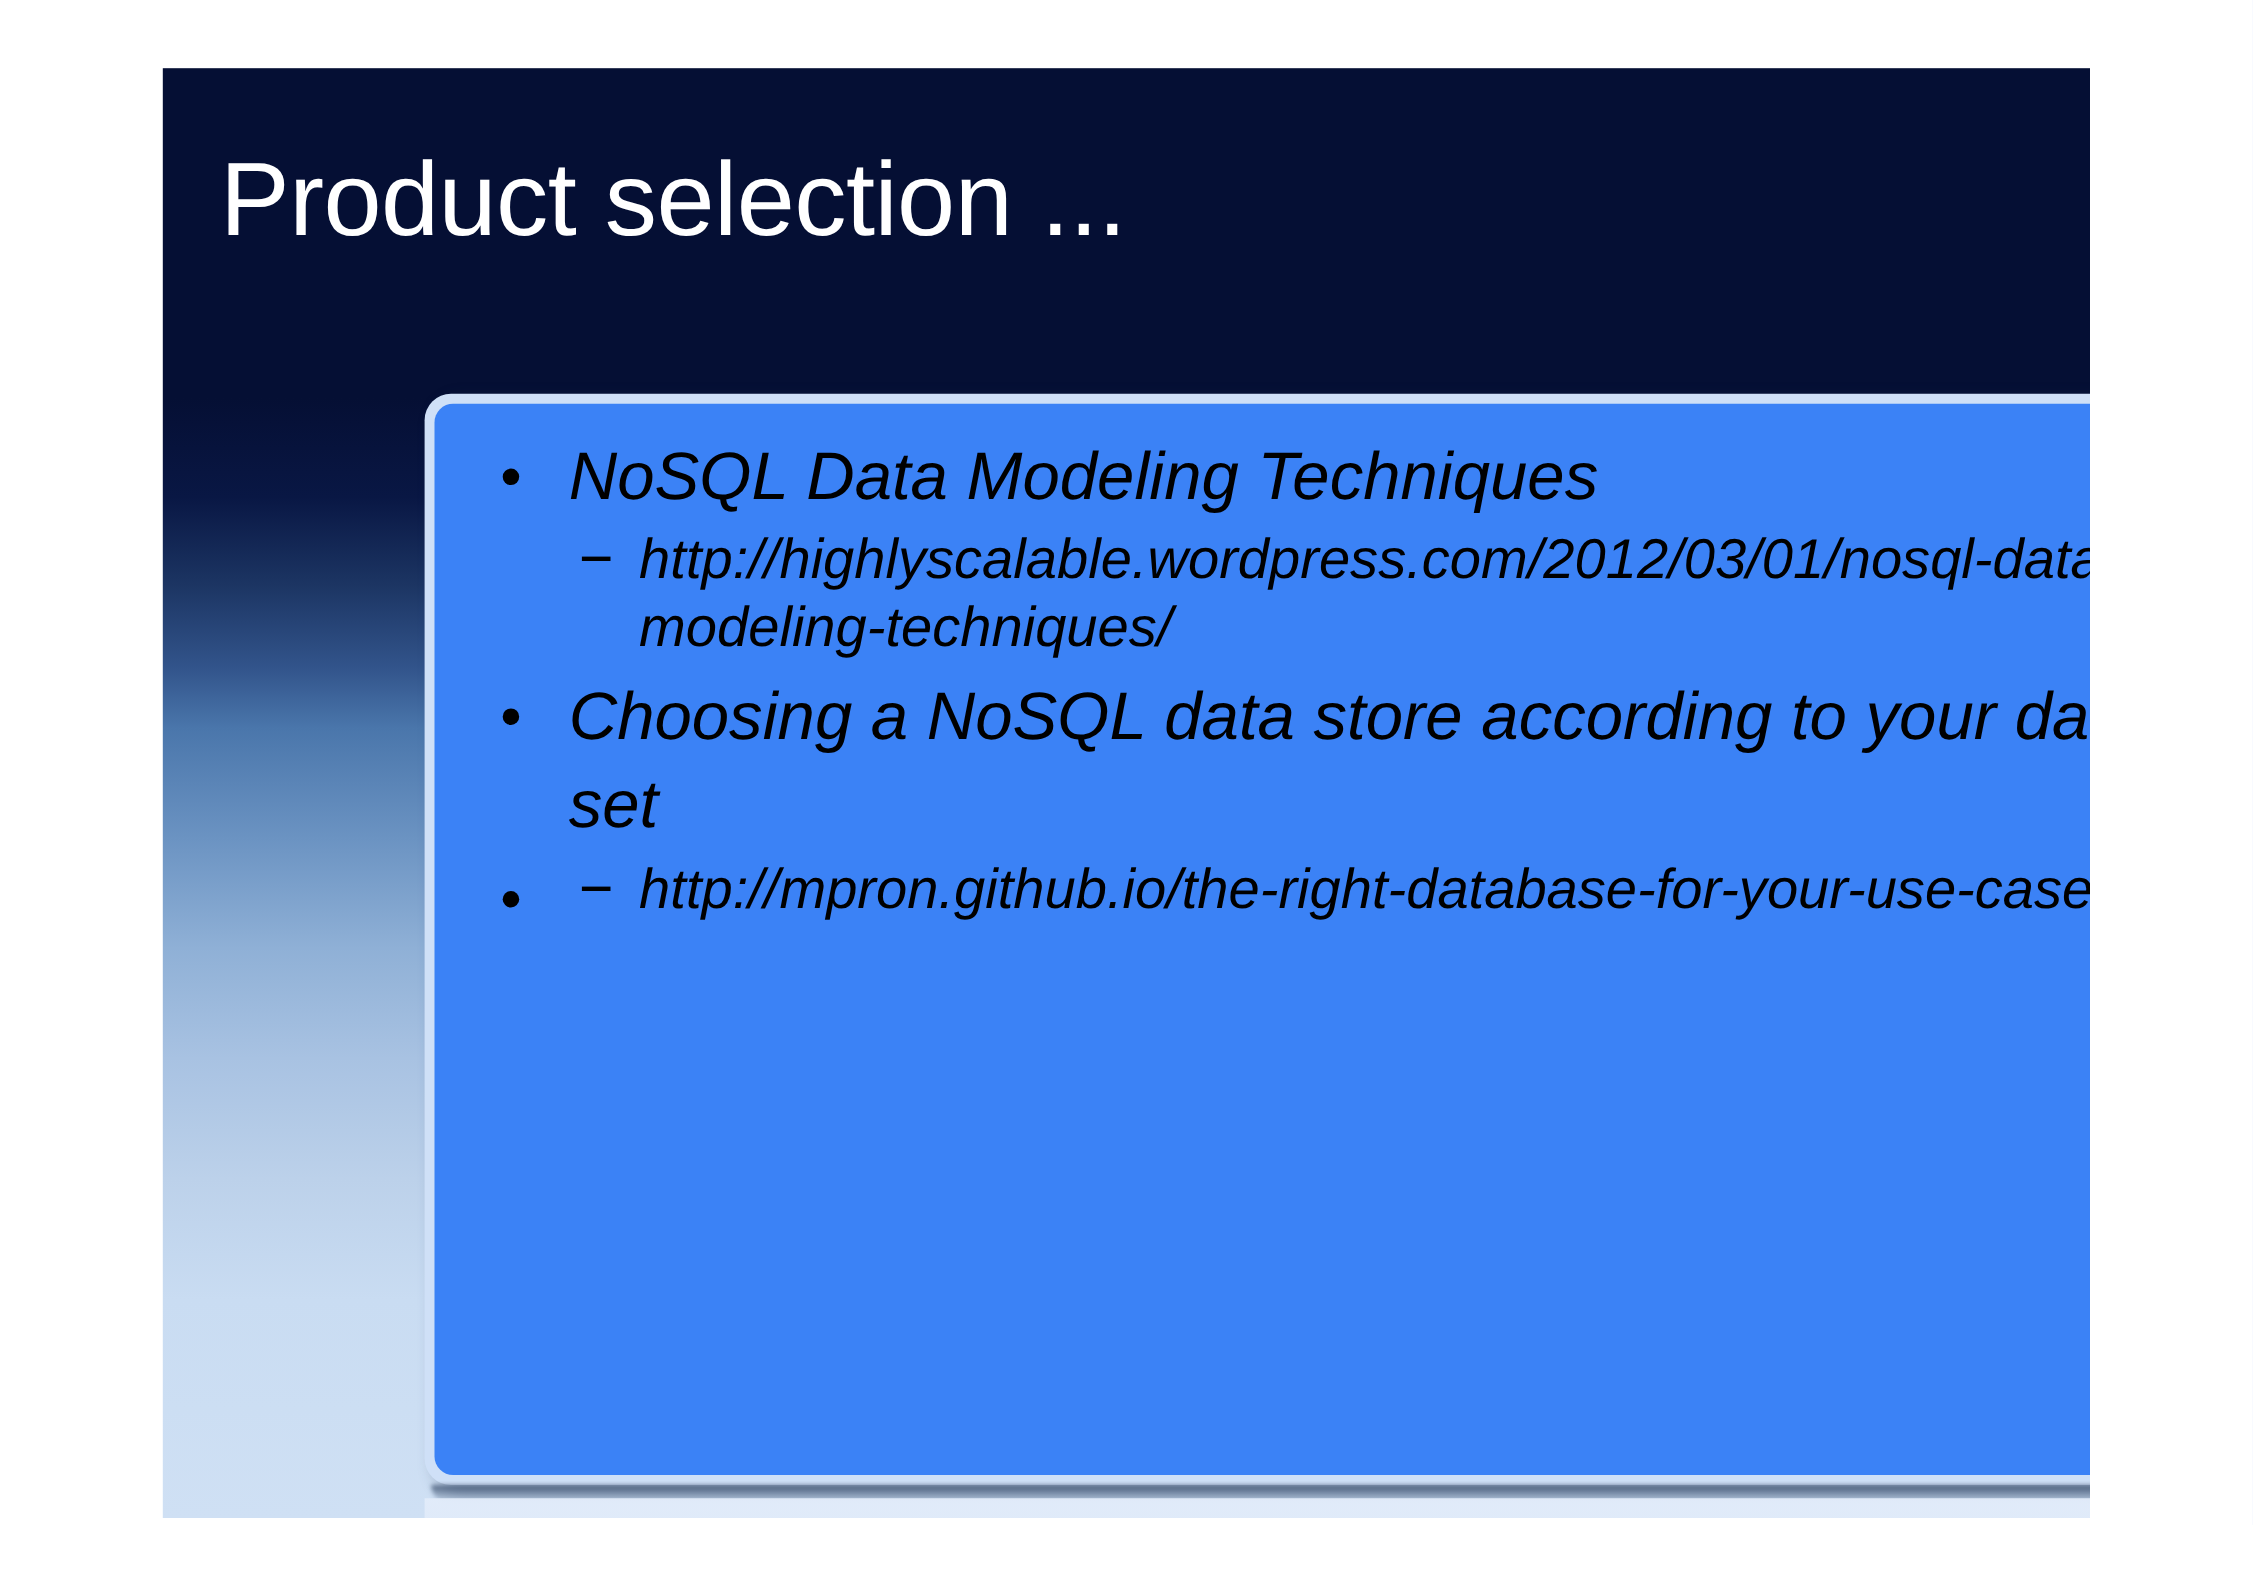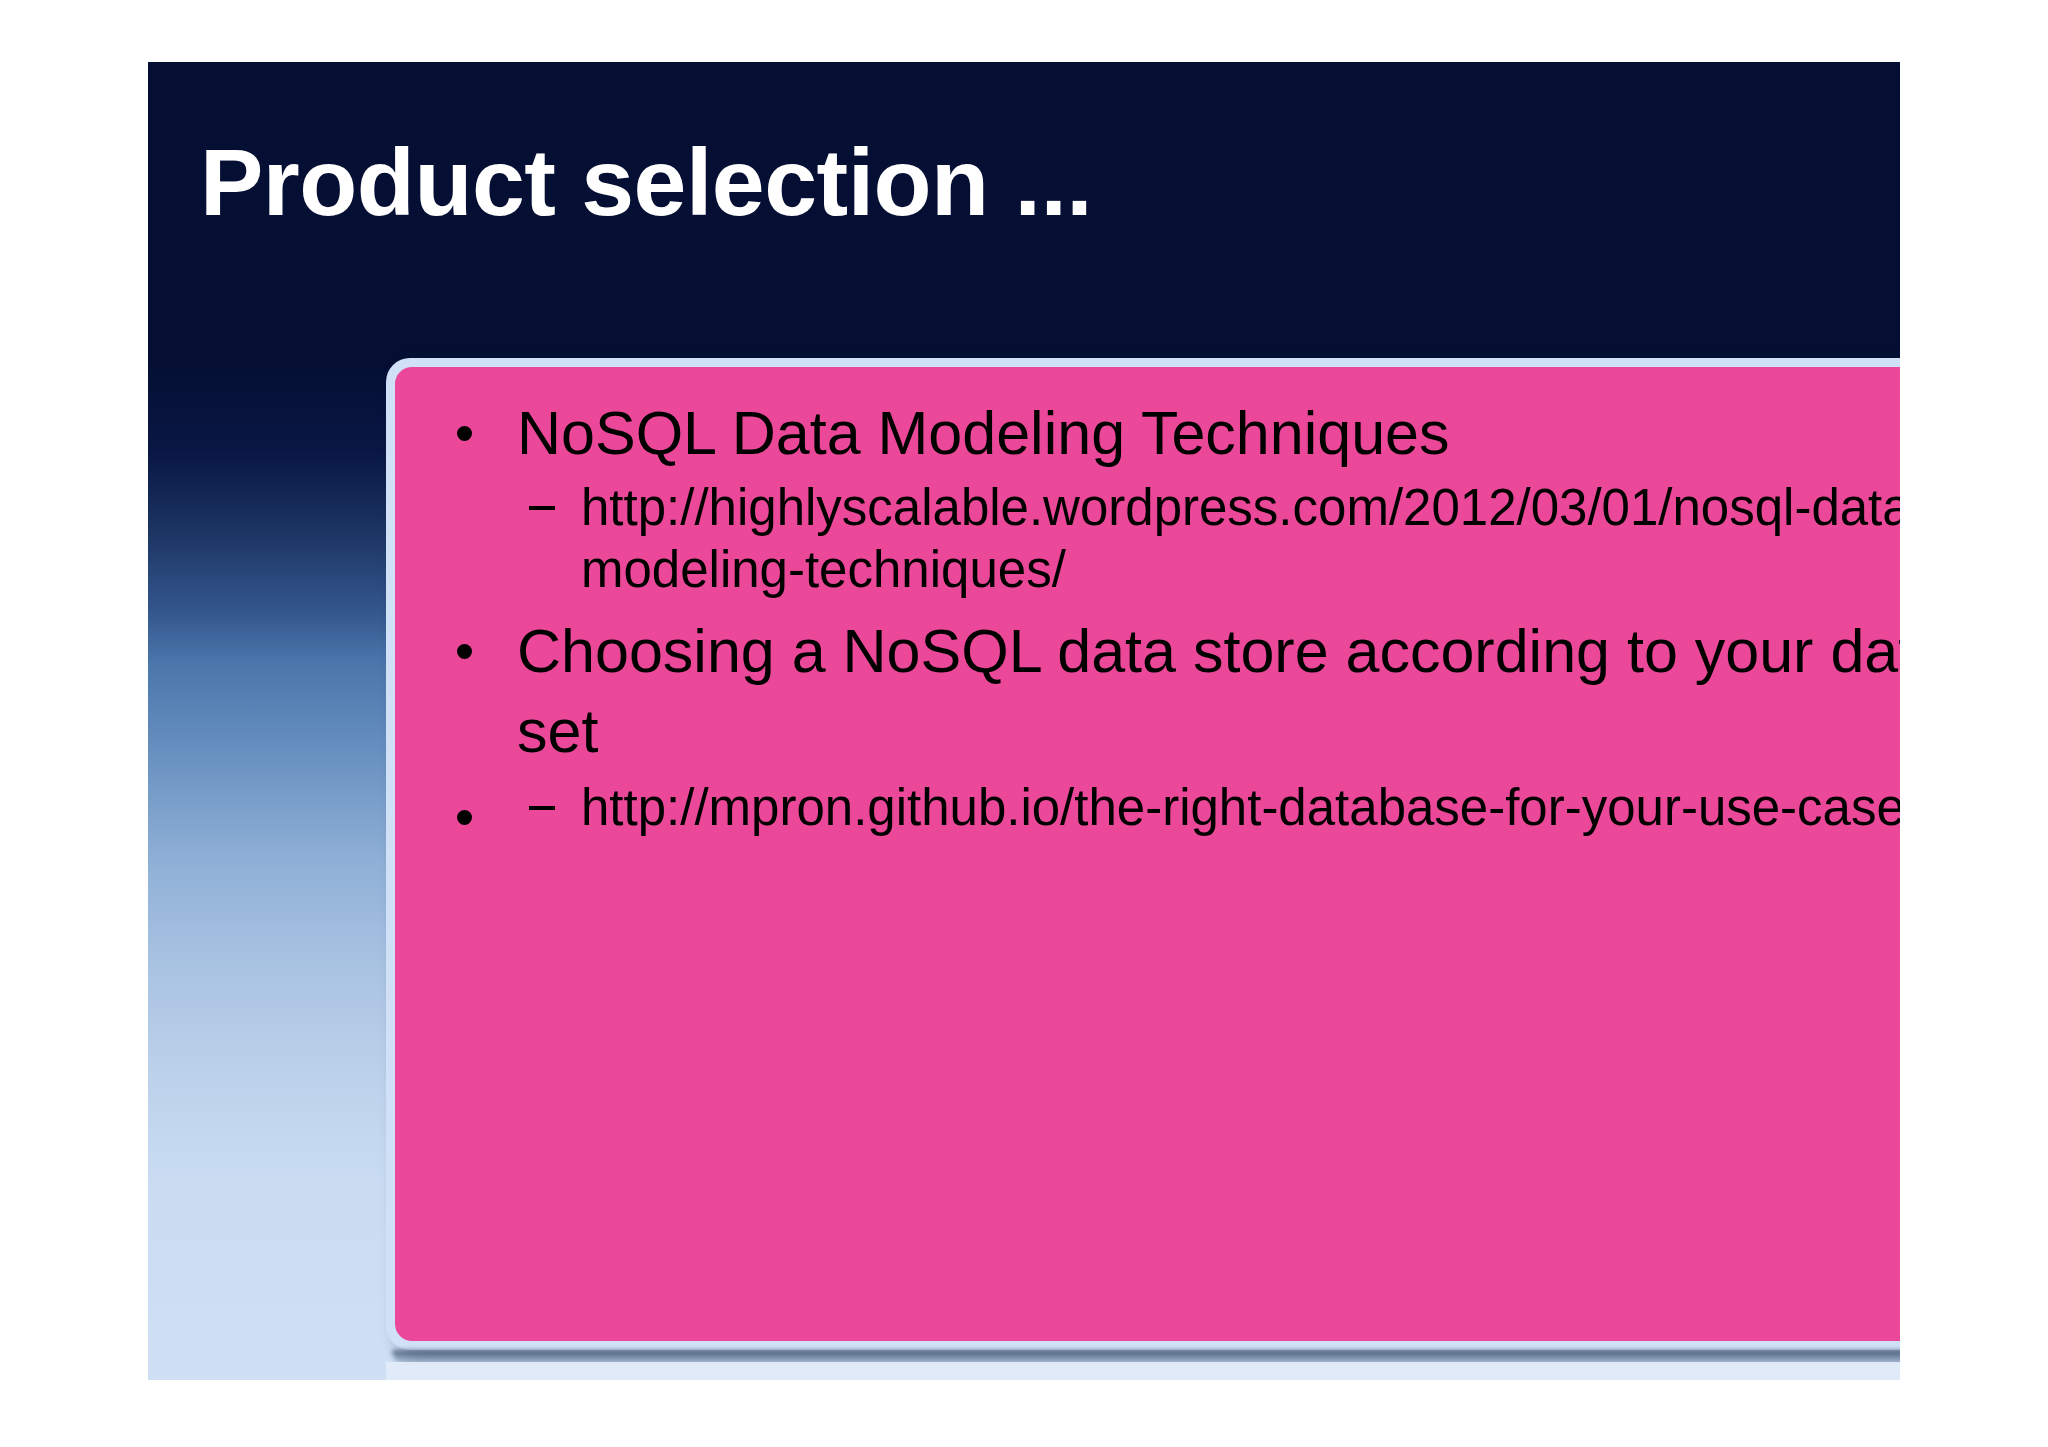--- a/index.html
+++ b/index.html
@@ -43,21 +43,21 @@
     position: absolute;
     left: 52px;
     top: 65px;
     width: 1640px;
     height: 140px;
   }
   .slide-title {
     font-size: 95px;
     line-height: 110px;
     color: #ffffff;
-    font-weight: bold;
+    font-weight: normal;
     letter-spacing: -0.5px;
     white-space: nowrap;
   }
 
   
   .content-shadow {
     position: absolute;
     left: 246px;
     top: 300px;
     width: 1612px;
@@ -74,24 +74,25 @@
     height: 992px;
     box-sizing: border-box;
     border-radius: 24px;
     background: #cfe0f7;
     padding: 9px;
   }
   .content-inner {
     width: 100%;
     height: 100%;
     box-sizing: border-box;
-    background: #ec4899;
+    background: #3b82f6;
     border-radius: 17px;
     padding: 26px 30px 10px 30px;
     overflow: hidden;
+    font-style: italic;
   }
 
   
   ul.lvl1 {
     list-style: none;
     margin: 0;
     padding: 0;
   }
   li.b1 {
     position: relative;

